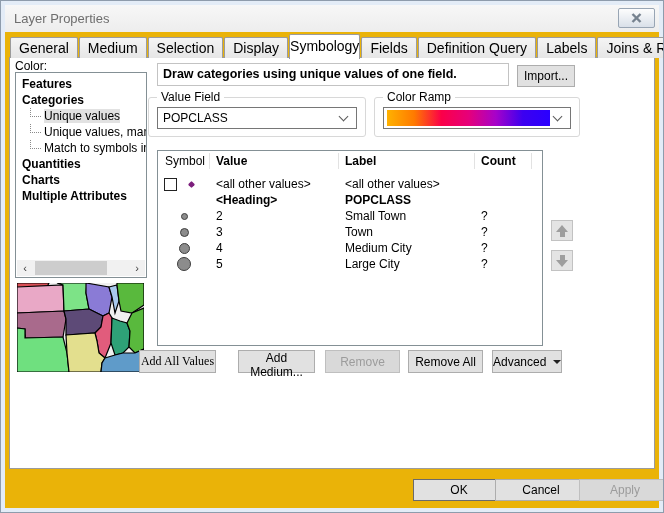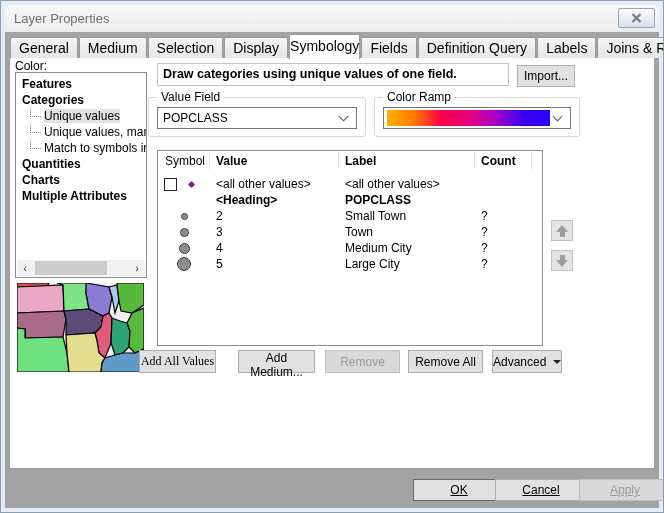--- a/index.html
+++ b/index.html
@@ -1,19 +1,19 @@
 <!DOCTYPE html>
 <html><head>
 <meta charset="utf-8">
 <style>
   * { margin:0; padding:0; box-sizing:border-box; }
   html,body { background:#fff; font-family:"Liberation Sans", sans-serif; }
   .win {
     position:relative; width:664px; height:513px;
-    background:#a3a3a3;
+    background:#eab308;
     border:1px solid #8e9cac;
     box-shadow: inset 0 0 0 4px #e3ecf7;
     font-size:12px; color:#000; overflow:hidden;
   }
   
   .titlebar { position:absolute; left:4px; top:4px; right:4px; height:27px; background:linear-gradient(#f7f7f7,#ededed); }
   .title { position:absolute; left:9px; top:6px; font-size:13px; color:#6e6e6e; }
   .close-btn {
     position:absolute; right:4px; top:3px; width:37px; height:20px;
     background:linear-gradient(#fdfdfd,#d9e0e9);
@@ -98,21 +98,21 @@
   .arr .stem { width:5px; height:5px; background:#9e9e9e; }
   
   .act { position:absolute; top:292px; height:23px; }
   .b-addall { left:129px; width:77px;font-family:Liberation Serif, serif; }
   .b-add { left:228px; width:77px; }
   .b-remove { left:315px; width:75px; background:#d9d9d9; border-color:#bfbfbf; color:#9c9c9c; }
   .b-removeall { left:398px; width:75px; }
   .b-adv { left:482px; width:70px; display:flex; align-items:center; justify-content:flex-start; gap:7px; }
   .caret-dn { width:0; height:0; border-left:4px solid transparent; border-right:4px solid transparent; border-top:4px solid #222; }
   
-  .fbtn { position:absolute; top:478px; width:92px; height:22px;text-decoration:underline; }
+  .fbtn { position:absolute; top:478px; width:92px; height:22px; }
   .b-ok { left:412px; border-color:#6b6b6b; }
   .b-cancel { left:494px; }
   .b-apply { left:578px; background:#d9d9d9; border-color:#bfbfbf; color:#9c9c9c; }
 </style>
 </head>
 <body>
 
 <div class="win">
 
   <div class="titlebar">

